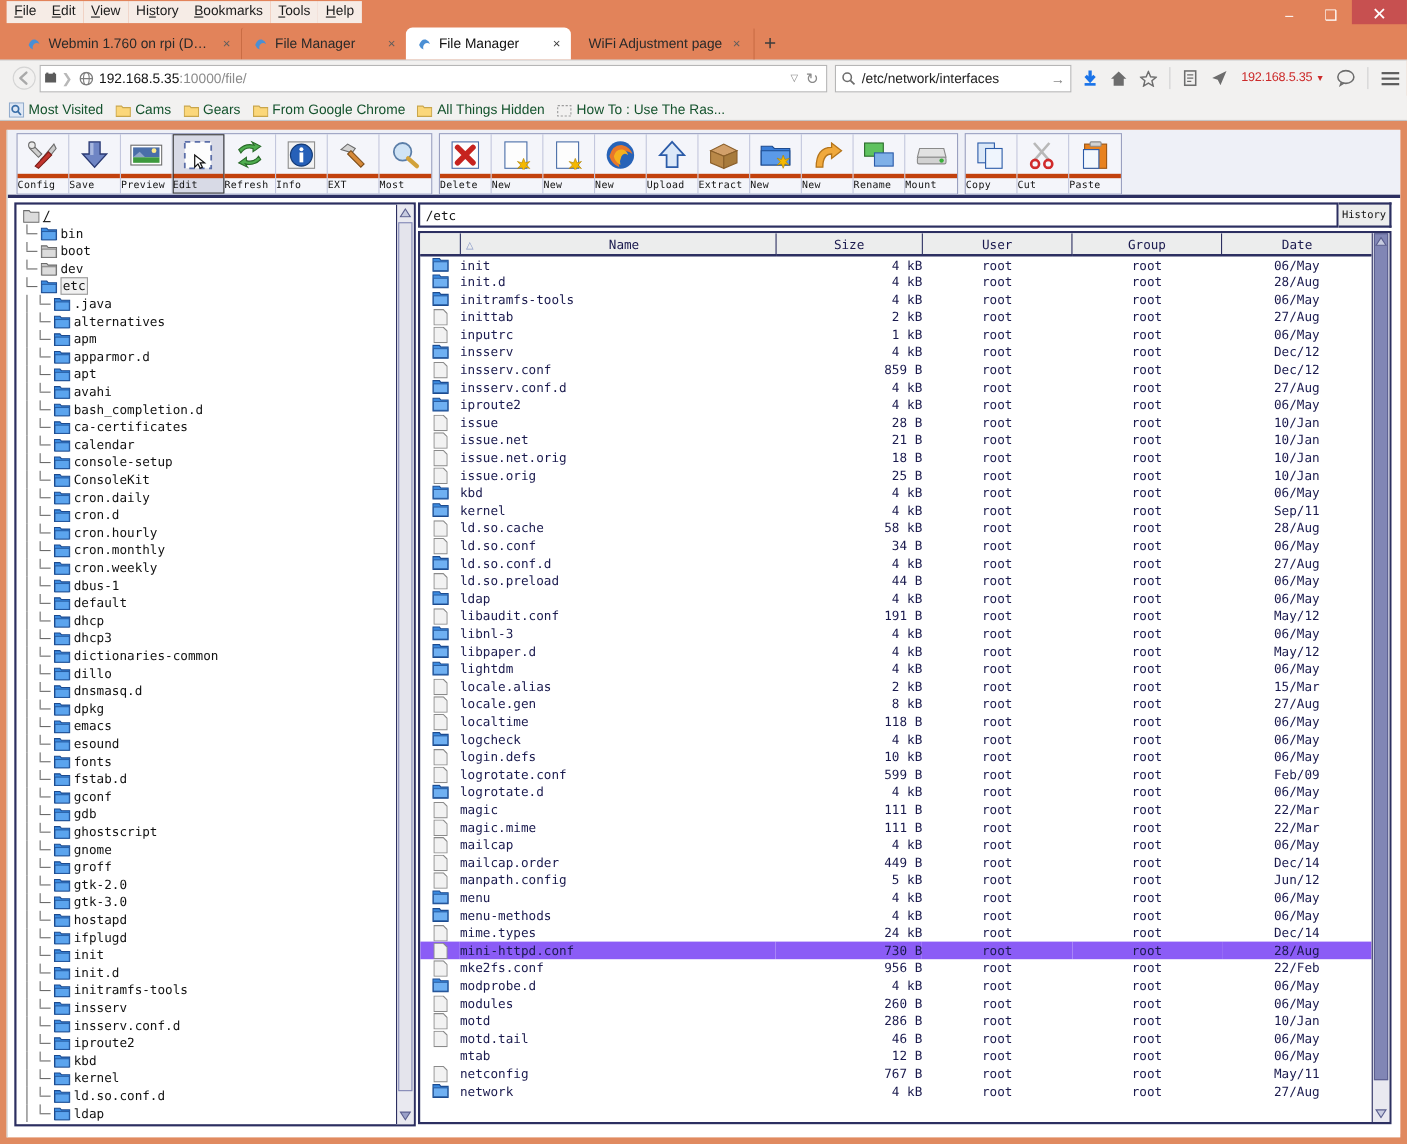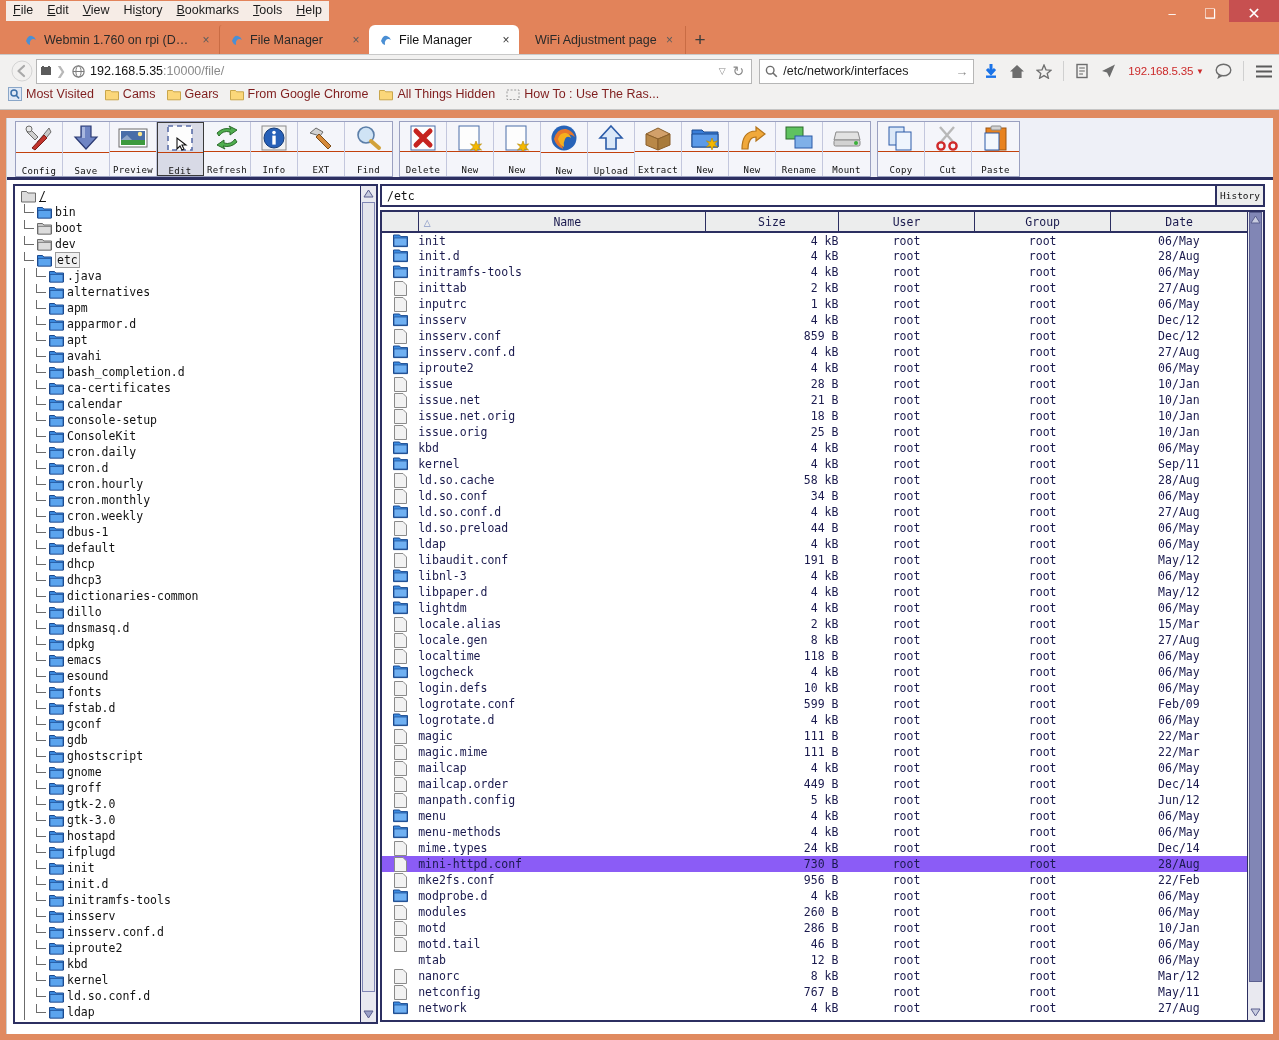--- a/index.html
+++ b/index.html
@@ -60,39 +60,39 @@
   #searchbox {
     width:215px; height:25px; background:#fff; border:1px solid #b6b6b6; margin-left:7px;
     display:flex; align-items:center; padding:0 5px; font-size:12.5px; color:#222;
   }
   #searchbox .stext { margin-left:5px; flex:1 1 auto; }
   #navicons { display:flex; align-items:center; gap:11px; margin-left:10px; color:#6d6d6d; }
   #navicons .ip { color:#cc2a2a; font-size:11.5px; letter-spacing:-0.2px; }
   .vdiv { width:1px; height:20px; background:#d0d0d0; }
 
   
-  #bmbar { height:23px; display:flex; align-items:flex-start; padding:0 6px 2px 8px; font-size:12.5px; color:#7f1d1d;
+  #bmbar { height:23px; display:flex; align-items:flex-end; padding:0 6px 2px 8px; font-size:12.5px; color:#14532d;
            border-bottom:1px solid #c5c5c5; background:#f2f1f0; }
   .bm { display:flex; align-items:center; margin-right:11px; white-space:nowrap; }
   .bm .bicon { margin-right:4px; display:flex; }
 
   
   #page { position:absolute; left:6px; top:118px; width:1267px; height:916px; background:#ffffff;
           border-left:1px solid #cfcfcf; overflow:hidden; }
 
   
   #apptoolbar { height:62px; background:#eef0f7; border-bottom:3px solid #2c2f61; display:flex; align-items:flex-start; padding:3px 0 0 8px; }
   .tgroup { display:flex; border:1px solid #9aa0c0; background:#f4f5fa; margin-right:6px; height:56px; }
   .tbtn { width:47px; height:54px; display:flex; flex-direction:column; align-items:center; justify-content:flex-start;
           border-right:1px solid #c3c7dd; position:relative; padding-top:2px; }
   .tbtn:last-child { border-right:none; }
   .tbtn.sel { background:#d8dae6; outline:1px solid #3a3a3a; outline-offset:-1px; }
   .tbtn .ic { height:34px; display:flex; align-items:center; justify-content:center; }
   .tbtn .lb { font-family:"DejaVu Sans Mono", monospace; font-size:9px; color:#111; letter-spacing:0.3px;
-              border-top:1px solid #c2410c; width:100%; text-align:center; padding-top:12px; line-height:12px; }
+              border-top:4px solid #c2410c; width:100%; text-align:left; padding-top:1px; line-height:12px; }
 
   
   #panes { display:flex; height:851px; background:#fff; }
 
   
   #treepane { width:376px; height:851px; padding:4px 0 0 6px; }
   #treebox { width:365px; height:840px; border:2px solid #2c2f61; background:#fff; display:flex; position:relative; }
   #treescrollarea { flex:1 1 auto; overflow:hidden; padding:2px 0 0 4px; }
   .tline { height:16px; display:flex; align-items:center; font-family:"DejaVu Sans Mono", monospace; font-size:11.5px; color:#111; white-space:nowrap; }
   .tline .guide { width:12px; height:16px; flex:0 0 12px; position:relative; }
@@ -416,21 +416,21 @@
           </span>
           <span class="lb">EXT</span>
         </div>
         <div class="tbtn">
           <span class="ic">
             <svg width="28" height="26" viewBox="0 0 28 26">
                 <circle cx="11" cy="10" r="8" fill="#cfe3f5" stroke="#5b7ea8" stroke-width="1.6"></circle>
                 <path d="M16 16 L24 23" stroke="#d2a23a" stroke-width="4" stroke-linecap="round"></path>
               </svg>
           </span>
-          <span class="lb">Find</span>
+          <span class="lb">Most</span>
         </div>
       </div>
 
       <div class="tgroup">
         <div class="tbtn">
           <span class="ic">
             <svg width="26" height="26" viewBox="0 0 26 26">
                 <rect x="1" y="1" width="24" height="24" fill="#fdfdfd" stroke="#4a6ea8"></rect>
                 <path d="M6 6 L20 20 M20 6 L6 20" stroke="#c6231f" stroke-width="5" stroke-linecap="round"></path>
               </svg>
@@ -1649,30 +1649,20 @@
                     <td class="c-name">mtab</td>
                     <td class="c-size">12 B</td>
                     <td class="c-user">root</td>
                     <td class="c-group">root</td>
                     <td class="c-date">06/May</td>
                   </tr>
                   <tr class="frow">
                     <td class="c-icon"><span style="display:inline-block;vertical-align:middle;"><svg width="13" height="15" viewBox="0 0 13 15">
                           <path d="M0.5 0.5 h8.5 l3.5 3.5 v10.5 h-12 Z" fill="#f2f2f2" stroke="#8a8a8a"></path>
                         </svg></span></td>
-                    <td class="c-name">nanorc</td>
-                    <td class="c-size">8 kB</td>
-                    <td class="c-user">root</td>
-                    <td class="c-group">root</td>
-                    <td class="c-date">Mar/12</td>
-                  </tr>
-                  <tr class="frow">
-                    <td class="c-icon"><span style="display:inline-block;vertical-align:middle;"><svg width="13" height="15" viewBox="0 0 13 15">
-                          <path d="M0.5 0.5 h8.5 l3.5 3.5 v10.5 h-12 Z" fill="#f2f2f2" stroke="#8a8a8a"></path>
-                        </svg></span></td>
                     <td class="c-name">netconfig</td>
                     <td class="c-size">767 B</td>
                     <td class="c-user">root</td>
                     <td class="c-group">root</td>
                     <td class="c-date">May/11</td>
                   </tr>
                   <tr class="frow">
                     <td class="c-icon"><span style="display:inline-block;vertical-align:middle;"><svg width="15" height="14" viewBox="0 0 15 14">
                           <path d="M0.5 1 h6 l1.2 1.6 h6.8 v10 h-14 Z" fill="#3a8ae0" stroke="#1d4b8f"></path>
                           <path d="M1 4 h13 v8 h-13 Z" fill="#6fb0f2" stroke="#1d4b8f" stroke-width="0.7"></path>

